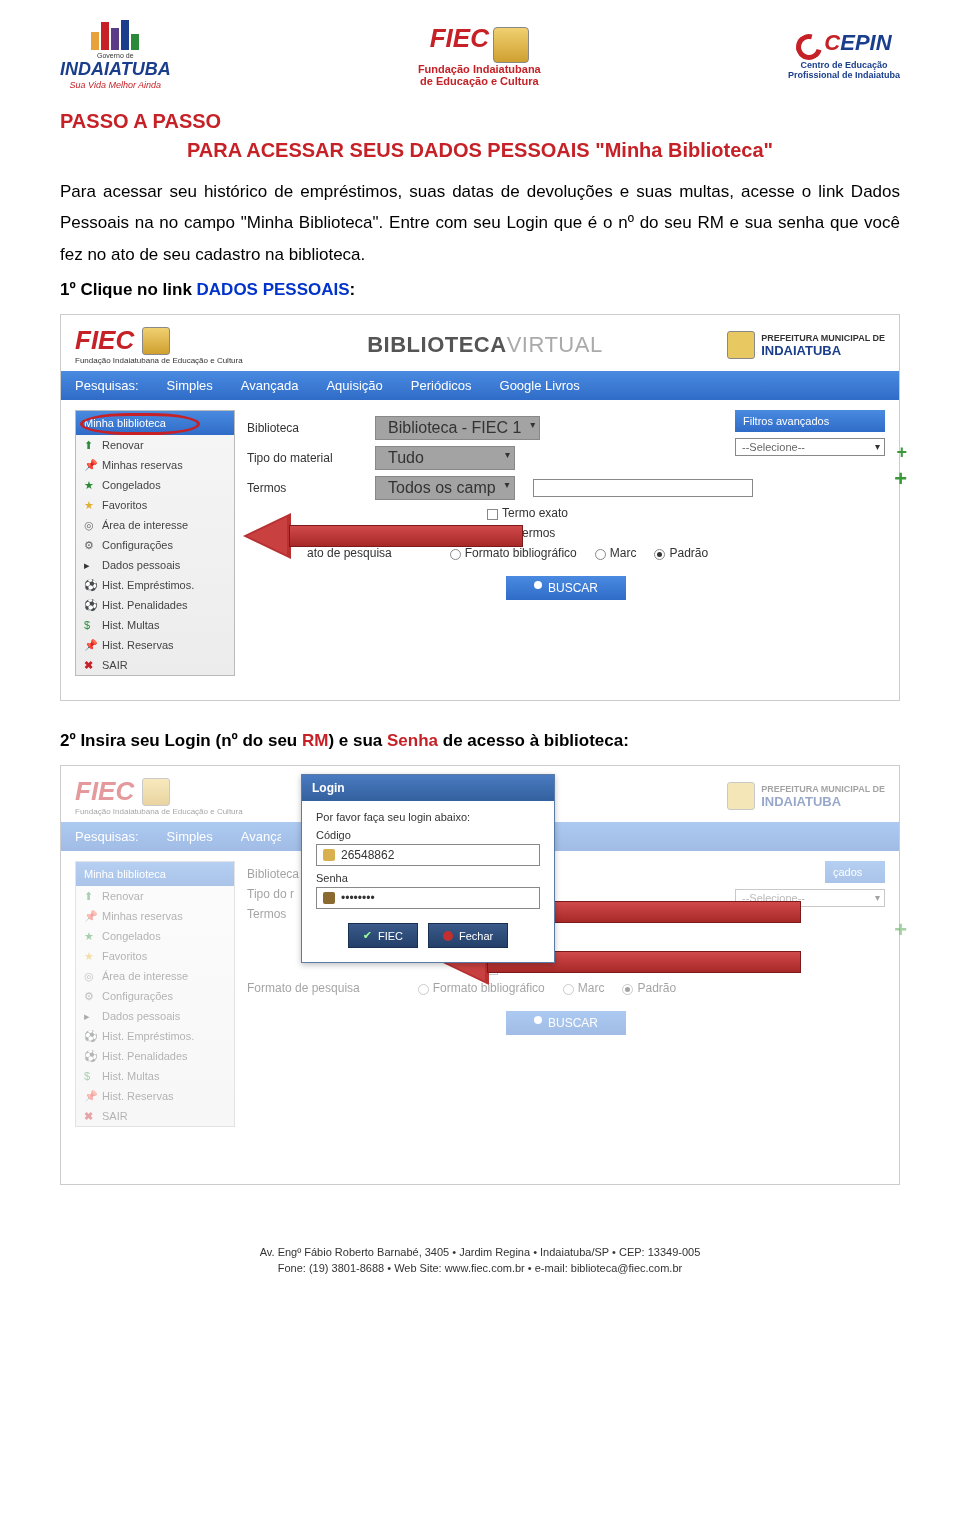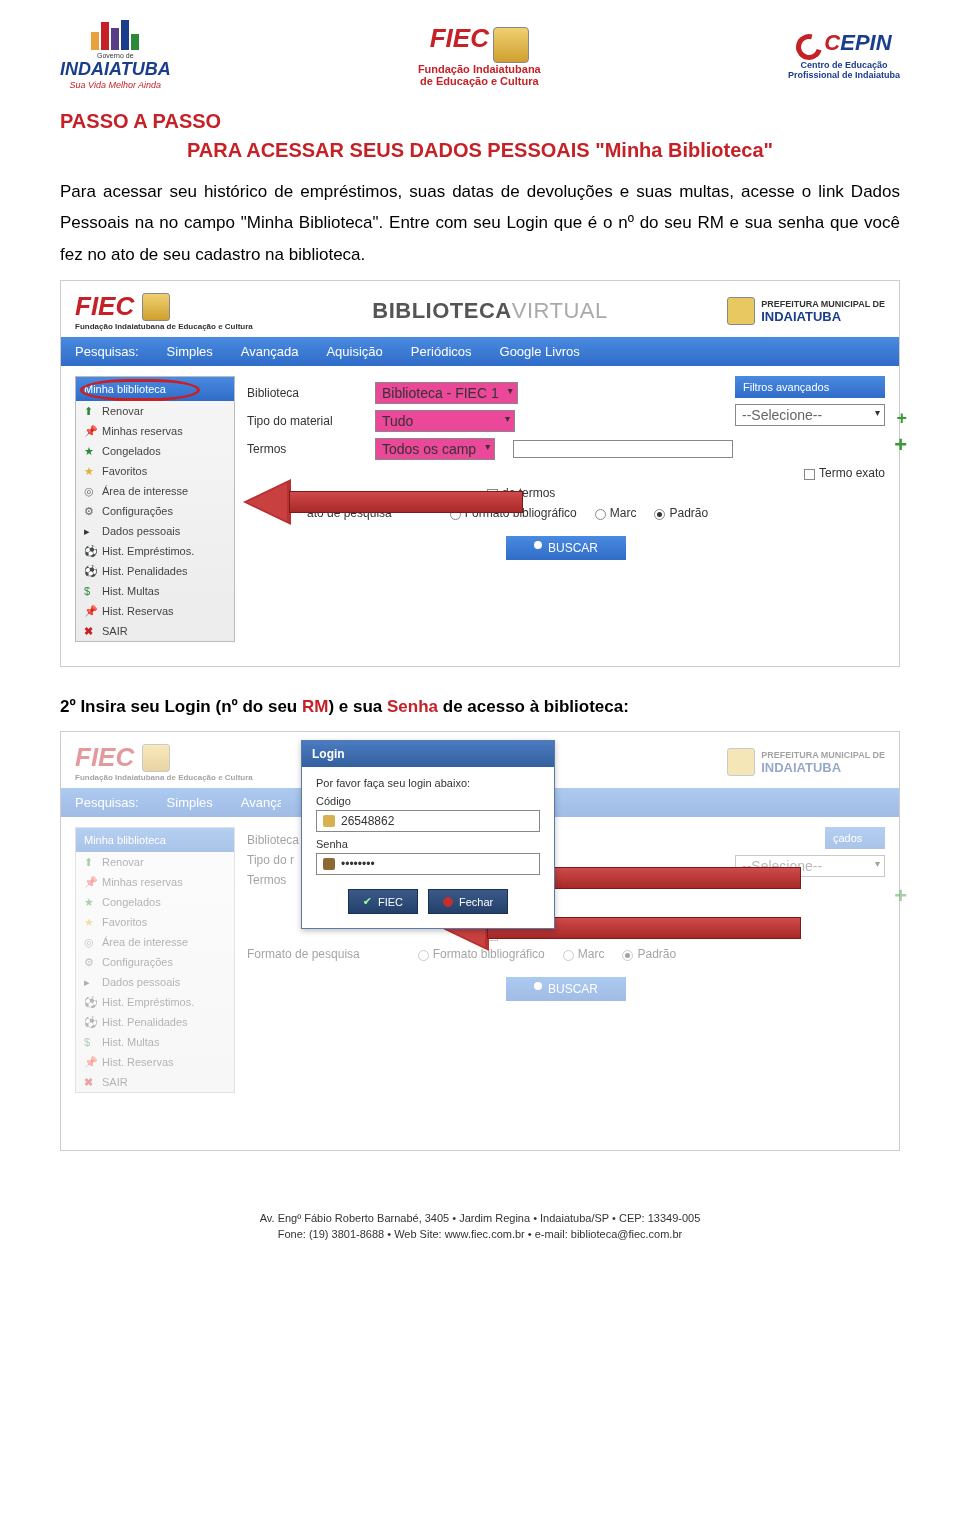--- a/index.html
+++ b/index.html
@@ -41,21 +41,21 @@
   .doc-title2{text-align:center;color:#c52127;font-weight:bold;font-size:20px;margin:0 0 14px 0;}
   .paragraph{font-size:17px;line-height:1.85;text-align:justify;color:#000;margin:0 0 10px 0;}
   .step-line{font-size:17px;font-weight:bold;margin:4px 0 14px 0;}
   .step-line .blue{color:#0033cc;}
   .step-line .red{color:#c52127;}
   .screenshot{border:1px solid #ccc;background:#fff;font-size:12px;color:#333;margin-bottom:30px;position:relative;}
   .ss-header{display:flex;align-items:center;justify-content:space-between;padding:10px 14px 6px 14px;}
   .ss-fiec{display:flex;align-items:center;gap:8px;}
   .ss-fiec .t{font-weight:bold;font-style:italic;color:#c52127;font-size:26px;}
   .ss-fiec .crest{width:28px;height:28px;background:linear-gradient(#f0d070,#cfa030);border:1px solid #888;border-radius:3px;}
-  .ss-fiec-sub{font-size:8px;font-weight:bold;color:#333;}
+  .ss-fiec-sub{font-size:8px;font-weight:normal;color:#333;}
   .ss-bv{font-size:22px;font-weight:bold;letter-spacing:0.5px;}
   .ss-bv .b{color:#555;}
   .ss-bv .v{color:#aaa;font-weight:normal;}
   .ss-pref{display:flex;align-items:center;gap:6px;font-size:9px;font-weight:bold;color:#333;}
   .ss-pref .crest{width:28px;height:28px;background:#e8c860;border:1px solid #888;border-radius:3px;}
   .ss-pref .big{font-size:13px;color:#1a3e8c;}
   .navbar{background:linear-gradient(#4a8ae0,#2f6cc8);color:#fff;padding:7px 14px;display:flex;gap:28px;font-size:13px;}
   .navbar .label{font-weight:normal;}
   .ss-body{display:flex;align-items:flex-start;padding:10px 14px 14px 14px;gap:12px;min-height:300px;position:relative;}
   .sidebar{width:160px;border:1px solid #bbb;background:linear-gradient(#f6f6f6,#ececec);}
@@ -67,29 +67,29 @@
   .ic-pin{color:#e07030;}
   .ic-gear{color:#666;}
   .ic-arrow{color:#333;}
   .ic-ball{color:#3a6a3a;}
   .ic-dollar{color:#2a8a3a;}
   .ic-blue{color:#3a6ac0;}
   .ic-x{color:#c52127;font-weight:bold;}
   .form-area{flex:1;position:relative;}
   .form-row{display:flex;align-items:center;gap:18px;margin:6px 0;font-size:12px;color:#333;}
   .form-row .lbl{width:110px;}
-  .select{border:1px solid #888;background:#ec4899;padding:2px 18px 2px 6px;font-size:14px;min-width:140px;position:relative;display:inline-block;}
+  .select{border:1px solid #888;background:#a3a3a3;padding:2px 18px 2px 12px;font-size:16px;min-width:140px;position:relative;display:inline-block;}
   .select::after{content:"▾";position:absolute;right:4px;top:2px;color:#333;font-size:10px;}
   .input-blank{border:1px solid #888;background:#fff;height:18px;min-width:220px;display:inline-block;}
   .chk{width:11px;height:11px;border:1px solid #888;display:inline-block;vertical-align:middle;margin-right:4px;}
   .radio{width:11px;height:11px;border:1px solid #888;border-radius:50%;display:inline-block;vertical-align:middle;margin-right:4px;position:relative;}
   .radio.on::after{content:"";position:absolute;left:2px;top:2px;width:5px;height:5px;background:#333;border-radius:50%;}
   .right-filters{position:absolute;right:0;top:0;width:150px;}
   .filter-head{background:linear-gradient(#4a8ae0,#2f6cc8);color:#fff;padding:5px 8px;font-size:11px;}
-  .filter-sel{border:1px solid #888;background:#fff;padding:2px 6px;font-size:14px;color:#666;margin-top:6px;position:relative;}
+  .filter-sel{border:1px solid #888;background:#fff;padding:2px 6px;font-size:11px;color:#666;margin-top:6px;position:relative;}
   .filter-sel::after{content:"▾";position:absolute;right:4px;top:2px;font-size:10px;color:#333;}
   .plus-ic{color:#3a9a3a;font-size:18px;font-weight:bold;position:absolute;}
   .btn-buscar{background:linear-gradient(#4a8ae0,#2f6cc8);color:#fff;border:none;padding:5px 28px;font-size:12px;margin-top:10px;display:inline-flex;gap:6px;}
   .btn-buscar .dot{width:8px;height:8px;background:#fff;border-radius:50%;display:inline-block;}
   .big-arrow{position:absolute;height:36px;z-index:20;}
   .big-arrow .shaft{position:absolute;left:46px;right:0;top:7px;height:22px;background:linear-gradient(#d04a4a,#a82828);border:1px solid #7a1a1a;}
   .big-arrow .head{position:absolute;left:0;top:-5px;width:0;height:0;border-top:23px solid transparent;border-bottom:23px solid transparent;border-right:48px solid #b83030;}
   .big-arrow .head::after{content:"";position:absolute;left:4px;top:-19px;width:0;height:0;border-top:19px solid transparent;border-bottom:19px solid transparent;border-right:40px solid #c84040;}
   .login-modal{position:absolute;left:240px;top:8px;width:254px;background:#fff;border:1px solid #5a7aa8;box-shadow:0 2px 6px rgba(0,0,0,0.25);z-index:30;}
   .login-head{background:linear-gradient(#4a7ac0,#33609e);color:#fff;padding:6px 10px;font-size:12px;font-weight:bold;}
@@ -132,20 +132,23 @@
       <div class="sub">Centro de Educação</div>
       <div class="sub">Profissional de Indaiatuba</div>
     </div>
   </div>
 
   <div class="doc-title1">PASSO A PASSO</div>
   <div class="doc-title2">PARA ACESSAR SEUS DADOS PESSOAIS "Minha Biblioteca"</div>
 
   <p class="paragraph">Para acessar seu histórico de empréstimos, suas datas de devoluções e suas multas, acesse o link Dados Pessoais na no campo "Minha Biblioteca". Entre com seu Login que é o nº do seu RM e sua senha que você fez no ato de seu cadastro na biblioteca.</p>
 
+  <div class="step-line">
+    <span> 1º Clique no link </span><span class="blue">DADOS PESSOAIS</span><span>:</span>
+  </div>
 
   <div class="screenshot">
     <div class="ss-header">
       <div>
         <div class="ss-fiec">
           <span class="t">FIEC</span>
             <span class="crest"></span>
         </div>
         <div class="ss-fiec-sub">Fundação Indaiatubana de Educação e Cultura</div>
       </div>
@@ -232,21 +235,21 @@
         </div>
         <div class="form-row">
           <span class="lbl">Tipo do material</span>
           <span class="select">Tudo</span>
         </div>
         <div class="form-row">
           <span class="lbl">Termos</span>
           <span class="select" style="min-width:110px">Todos os camp</span>
           <span class="input-blank"></span>
         </div>
-        <div class="form-row" style="margin-left:240px;justify-content:flex-end;">
+        <div class="form-row" style="margin-left:240px;">
           <span><span class="chk"></span><span>Termo exato</span></span>
         </div>
         <div class="form-row" style="margin-left:240px;">
           <span><span class="chk"></span><span>de termos</span></span>
         </div>
         <div class="form-row">
           <span class="lbl" style="width:auto;margin-left:60px;">ato de pesquisa</span>
           <span style="margin-left:40px"><span class="radio"></span><span>Formato bibliográfico</span></span>
           <span><span class="radio"></span><span>Marc</span></span>
           <span><span class="radio on"></span><span>Padrão</span></span>

